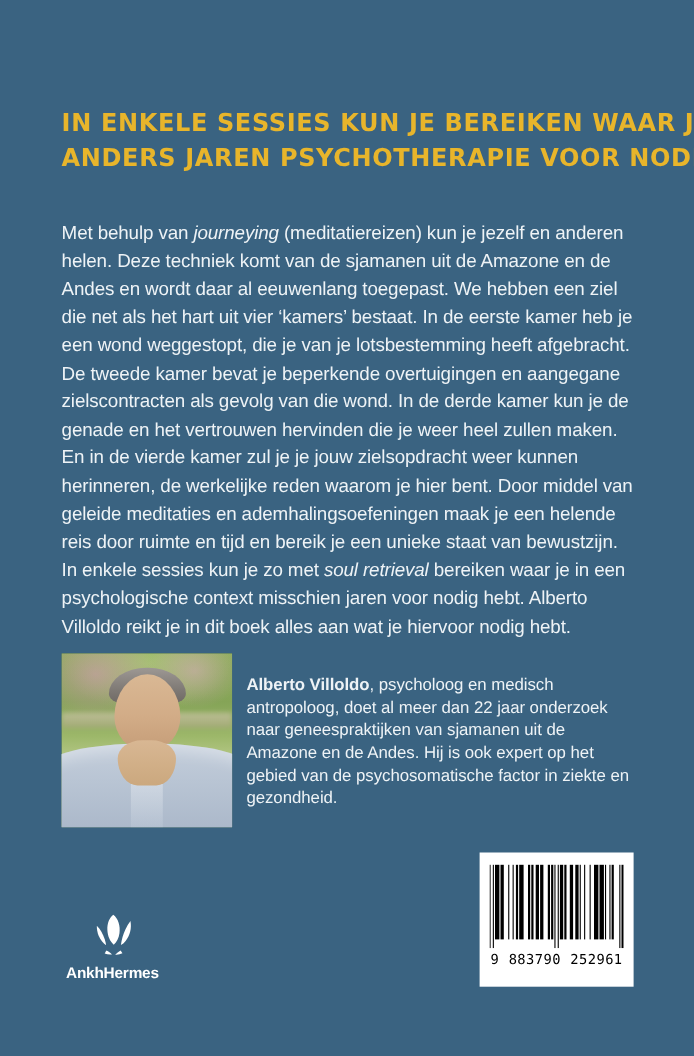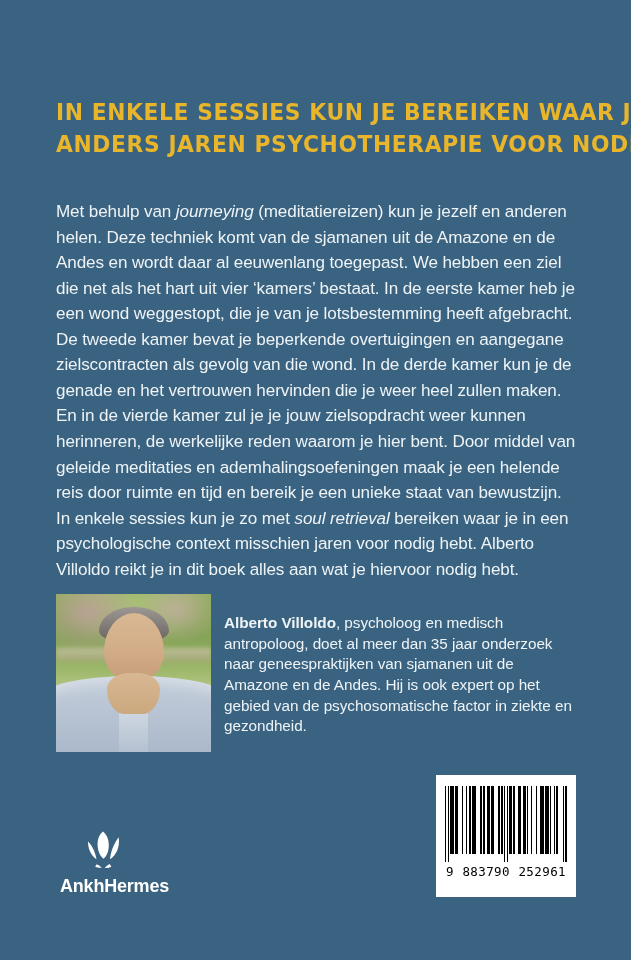--- a/index.html
+++ b/index.html
@@ -167,21 +167,21 @@
     left: 18px;
     top: 0;
     width: 52px;
     height: 44px;
   }
   .publisher-name {
     position: absolute;
     left: 0;
     top: 46px;
     color: #ffffff;
-    font-size: 18px;
+    font-size: 14px;
     font-weight: bold;
     letter-spacing: -0.2px;
     white-space: nowrap;
   }
 
   
   .barcode-box {
     position: absolute;
     left: 436px;
     top: 775px;
@@ -238,21 +238,21 @@
   <div class="author-block">
     <div class="author-photo">
       <div class="photo-canvas">
         <div class="photo-bench"></div>
         <div class="photo-hair"></div>
         <div class="photo-head"></div>
         <div class="photo-shirt"></div>
         <div class="photo-hands"></div>
       </div>
     </div>
-    <p class="author-bio"><strong>Alberto Villoldo</strong><span>, psycholoog en medisch antropoloog, doet al meer dan 35 jaar onderzoek naar geneespraktijken van sjamanen uit de Amazone en de Andes. Hij is ook expert op het gebied van de psychosomatische factor in ziekte en gezondheid.</span></p>
+    <p class="author-bio"><strong>Alberto Villoldo</strong><span>, psycholoog en medisch antropoloog, doet al meer dan 22 jaar onderzoek naar geneespraktijken van sjamanen uit de Amazone en de Andes. Hij is ook expert op het gebied van de psychosomatische factor in ziekte en gezondheid.</span></p>
   </div>
 
   <div class="publisher">
     <div class="publisher-mark">
       <svg viewBox="0 0 52 44" width="52" height="44" aria-hidden="true">
         <path d="M25.0 1.5 C29.5 5.0 31.6 11.5 30.6 18.5 C30.0 23.0 28.2 26.6 25.4 28.8 C22.0 26.0 19.8 21.0 19.6 15.3 C19.4 9.3 21.3 4.3 25.0 1.5 Z" fill="#ffffff"></path>
         <path d="M40.6 7.2 C41.8 13.6 40.3 20.4 36.2 25.4 C34.9 27.0 33.4 28.3 31.9 29.2 C32.6 24.2 33.9 19.4 36.0 15.0 C37.3 12.2 38.8 9.5 40.6 7.2 Z" fill="#ffffff"></path>
         <path d="M10.0 11.5 C13.2 14.6 15.6 18.9 17.2 23.9 C17.8 25.8 18.2 27.6 18.5 29.3 C15.7 27.4 13.3 24.4 11.8 20.9 C10.6 18.0 10.0 14.8 10.0 11.5 Z" fill="#ffffff"></path>
         <path d="M18.8 34.2 C20.7 35.0 22.4 36.2 23.8 37.7 C21.5 38.0 19.2 37.7 17.2 36.8 C17.6 35.9 18.1 35.0 18.8 34.2 Z" fill="#ffffff"></path>
         <path d="M31.6 34.0 C32.3 34.8 32.9 35.7 33.3 36.7 C31.3 37.7 29.0 38.1 26.7 37.9 C28.1 36.3 29.7 35.0 31.6 34.0 Z" fill="#ffffff"></path>

